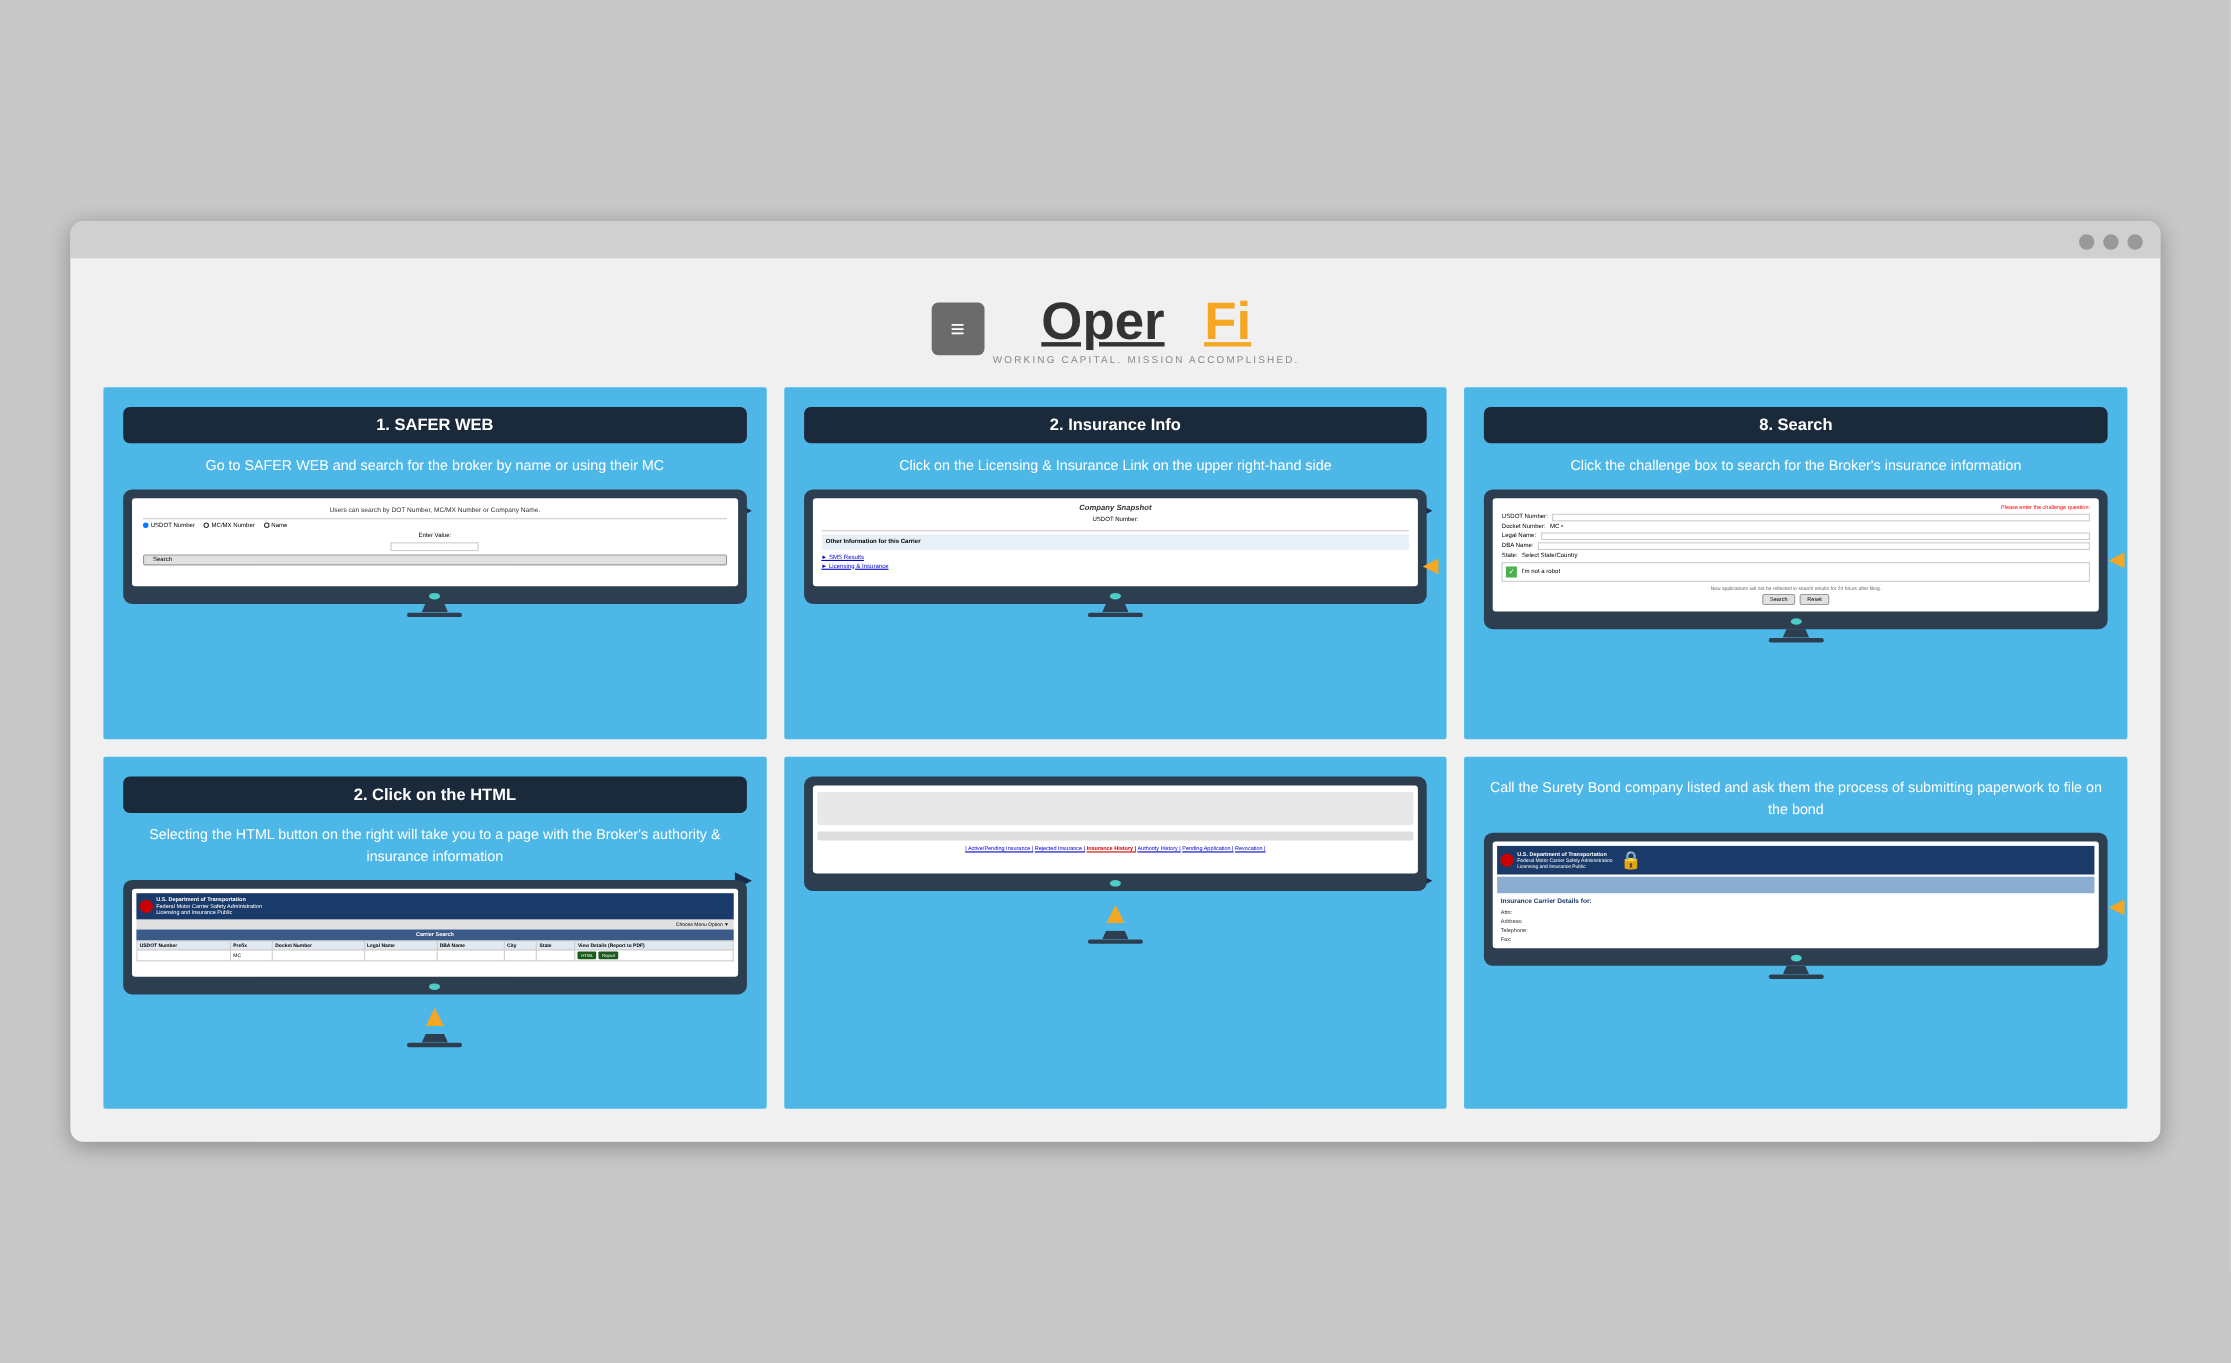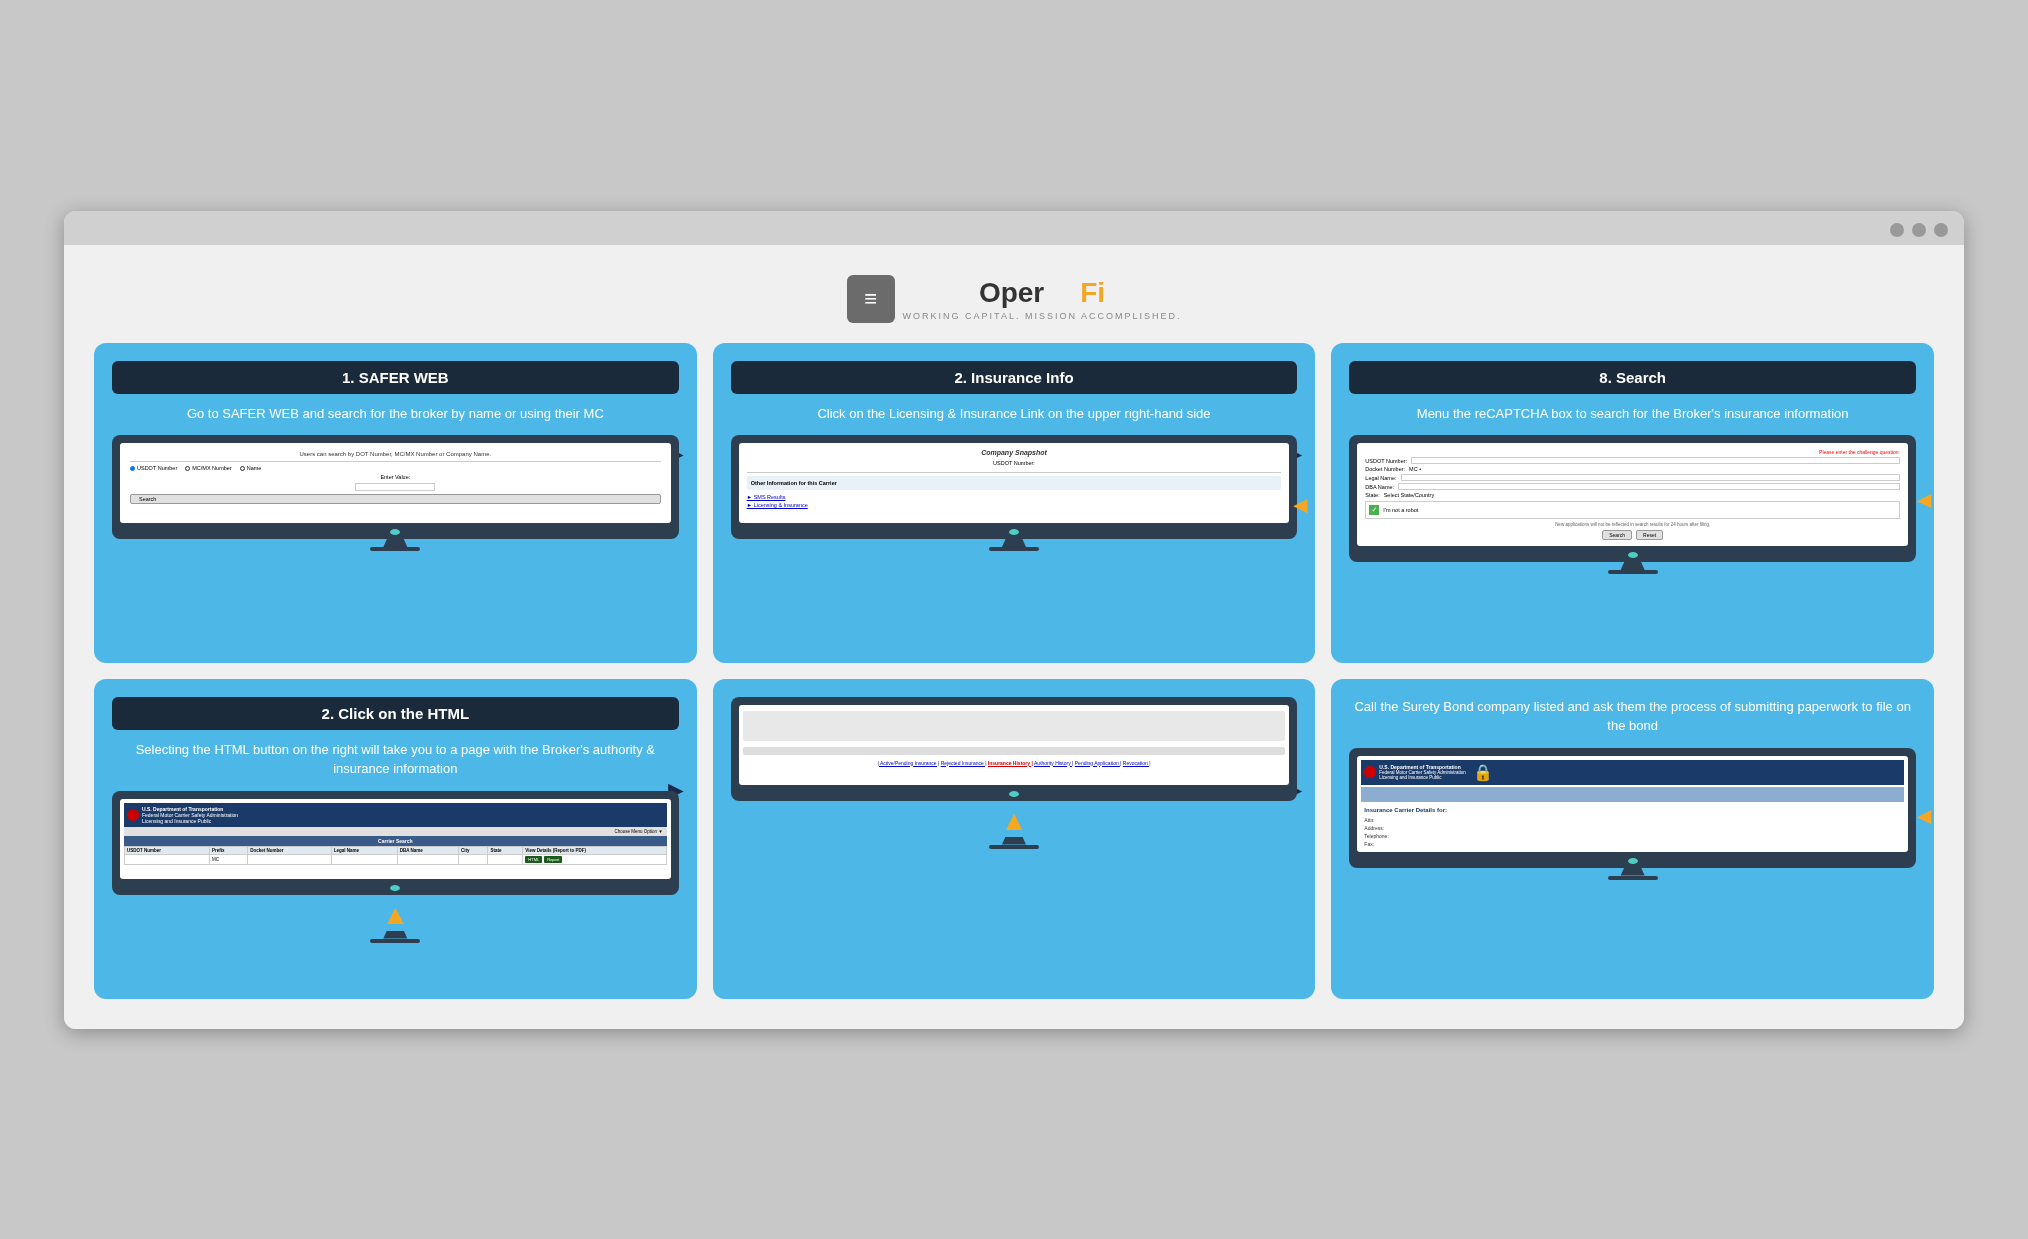--- a/index.html
+++ b/index.html
@@ -52,40 +52,41 @@
       background: #6b6b6b;
       border-radius: 6px;
       display: flex;
       align-items: center;
       justify-content: center;
       color: white;
       font-size: 22px;
       font-weight: bold;
     }
     .logo-text {
-      font-size: 28px;
-      font-weight: bold;
+      font-size: 48px;
+      font-weight: bold;
+      text-decoration: underline;
     }
     .logo-oper { color: #333; }
     .logo-fi { color: #f5a623; margin-left: 36px; }
     .logo-tagline {
       font-size: 9px;
       color: #888;
       letter-spacing: 2px;
       text-align: center;
       margin-top: 2px;
     }
     .grid {
       display: grid;
       grid-template-columns: repeat(3, 1fr);
       gap: 16px;
     }
     .card {
       background: #4db8e8;
-      border-radius: 12px;
+      border-radius: 2px;
       padding: 18px;
       position: relative;
       min-height: 320px;
       overflow: hidden;
     }
     .card-header {
       background: #1a2a3a;
       color: white;
       text-align: center;
       border-radius: 6px;
@@ -461,21 +462,21 @@
           <div style="position:absolute; bottom:20px; right:-15px;">
             <span style="color:#f5a623; font-size:24px;">◄</span>
           </div>
         </div>
         <div class="monitor-stand-wrap"></div>
         <div class="monitor-base-wrap"></div>
       </div>
 
       <div class="card">
         <div class="card-header">8. Search</div>
-        <div class="card-description">Menu the reCAPTCHA box to search for the Broker's insurance information</div>
+        <div class="card-description">Click the challenge box to search for the Broker's insurance information</div>
         <div class="monitor-body">
           <div class="monitor-screen">
             <div class="screen-search">
               <div class="challenge-text">Please enter the challenge question:</div>
               <div class="field-row">
                 <span>USDOT Number:</span>
                 <div class="field-input"></div>
               </div>
               <div class="field-row">
                 <span>Docket Number:</span>

